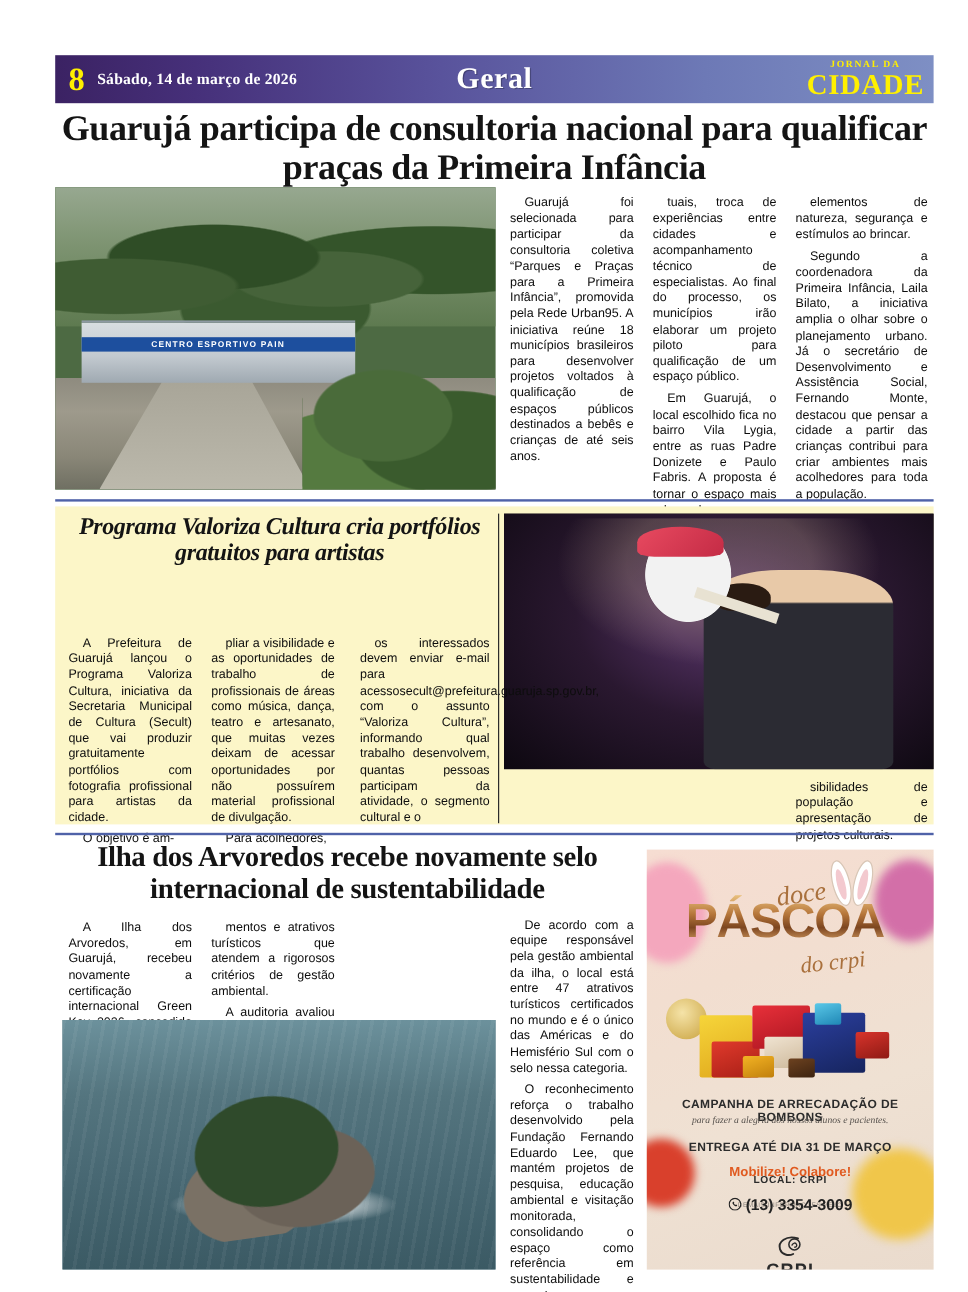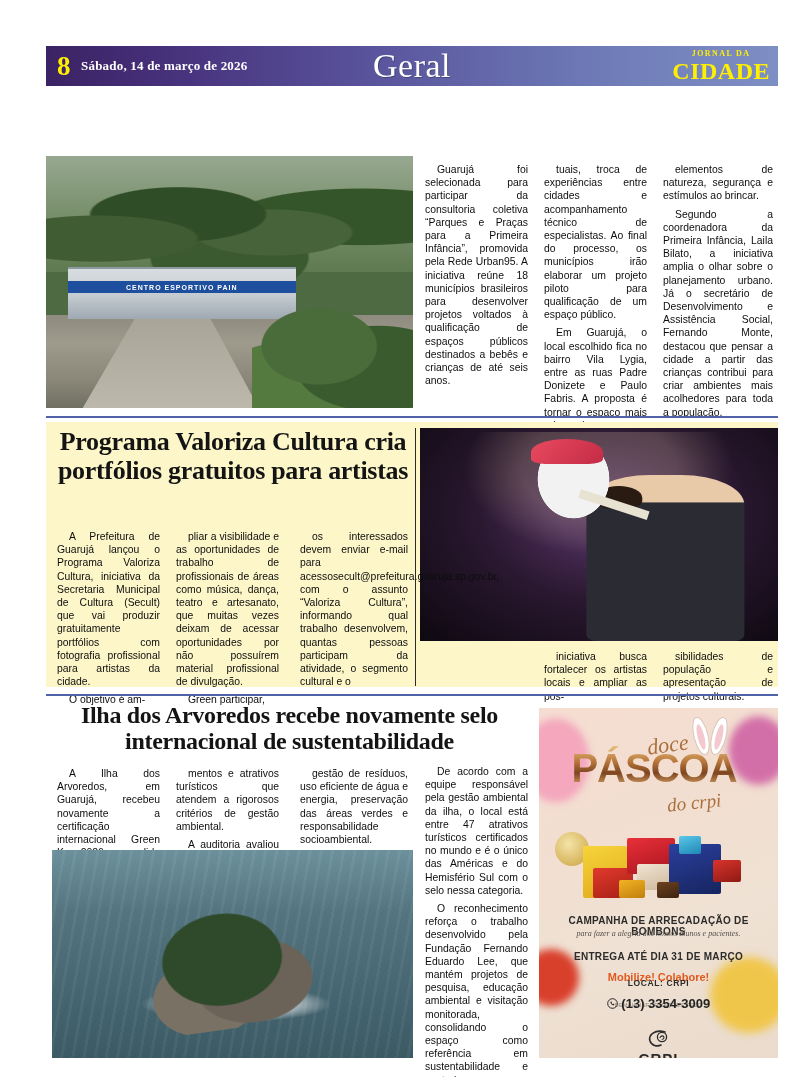--- a/index.html
+++ b/index.html
@@ -52,22 +52,22 @@
     font-size: 13px;
     margin-left: 11px;
     letter-spacing: 0.2px;
   }
   .masthead-section {
     position: absolute;
     left: 0; right: 0;
     text-align: center;
     color: #ffffff;
     font-family: "Liberation Serif", serif;
-    font-weight: normal;
-    font-size: 34px;
+    font-weight: bold;
+    font-size: 25px;
     letter-spacing: 0.5px;
     text-shadow: 1px 1px 0 rgba(0,0,0,0.25);
   }
   .brand {
     margin-left: auto;
     margin-right: 8px;
     text-align: center;
     line-height: 1;
     position: relative;
     z-index: 2;
@@ -169,22 +169,23 @@
     top: 414px;
     width: 732px;
     height: 265px;
     background: #fcf6c8;
   }
   .headline-2 {
     position: absolute;
     left: 46px;
     top: 420px;
     width: 358px;
-    font-size: 26px;
+    font-size: 20px;
     line-height: 1.1;
+    font-style: italic;
   }
   .photo-2 {
     position: absolute;
     left: 412px;
     top: 420px;
     width: 358px;
     height: 213px;
     overflow: hidden;
     background: #120d14;
   }
@@ -384,20 +385,21 @@
     <div class="masthead">
       <div class="masthead-section">Geral</div>
       <div class="page-number">8</div>
       <div class="masthead-date">Sábado, 14 de março de 2026</div>
       <div class="brand">
         <div class="brand-top">JORNAL DA</div>
         <div class="brand-main">CIDADE</div>
       </div>
     </div>
 
+    <div class="headline headline-1">Guarujá participa de consultoria nacional para qualificar praças da Primeira Infância</div>
 
     <div class="photo-1">
       <div class="sky1"></div>
       <div class="trees1"></div>
       <div class="ground1"></div>
       <div class="path1"></div>
       <div class="building1"></div>
       <div class="bluestripe1"></div>
       <div class="signtext1">CENTRO ESPORTIVO PAIN</div>
       <div class="bush1"></div>
@@ -429,47 +431,41 @@
       <div class="puppet-hat"></div>
       <div class="puppet-arm"></div>
     </div>
 
     <div class="body-text col-2a">
         <p>A Prefeitura de Guarujá lançou o Programa Valoriza Cultura, iniciativa da Secretaria Municipal de Cultura (Secult) que vai produzir gratuitamente portfólios com fotografia profissional para artistas da cidade.</p>
         <p>O objetivo é am-</p>
       </div>
     <div class="body-text col-2b">
         <p>pliar a visibilidade e as oportunidades de trabalho de profissionais de áreas como música, dança, teatro e artesanato, que muitas vezes deixam de acessar oportunidades por não possuírem material profissional de divulgação.</p>
-        <p>Green participar,</p>
+        <p>Para acolhedores,</p>
       </div>
     <div class="body-text col-2c">
         <p>os interessados devem enviar e-mail para acessosecult@prefeitura.guaruja.sp.gov.br, com o assunto “Valoriza Cultura”, informando qual trabalho desenvolvem, quantas pessoas participam da atividade, o segmento cultural e o</p>
-      </div>
-    <div class="body-text col-2e">
-        <p>iniciativa busca fortalecer os artistas locais e ampliar as pos-</p>
       </div>
     <div class="body-text col-2f">
         <p>sibilidades de população e apresentação de projetos culturais.</p>
       </div>
 
     <div class="vdiv" style="left:407px; top:420px; height:258px;"></div>
 
     <div class="rule rule-2"></div>
 
     <div class="headline headline-3">Ilha dos Arvoredos recebe novamente selo internacional de sustentabilidade</div>
 
     <div class="body-text col-3a">
         <p>A Ilha dos Arvoredos, em Guarujá, recebeu novamente a certificação internacional Green Key 2026, concedida a empreendi-</p>
       </div>
     <div class="body-text col-3b">
         <p>mentos e atrativos turísticos que atendem a rigorosos critérios de gestão ambiental.</p>
         <p>A auditoria avaliou aspectos como</p>
-      </div>
-    <div class="body-text col-3c">
-        <p>gestão de resíduos, uso eficiente de água e energia, preservação das áreas verdes e responsabilidade socioambiental.</p>
       </div>
     <div class="body-text col-3d">
         <p>De acordo com a equipe responsável pela gestão ambiental da ilha, o local está entre 47 atrativos turísticos certificados no mundo e é o único das Américas e do Hemisfério Sul com o selo nessa categoria.</p>
         <p>O reconhecimento reforça o trabalho desenvolvido pela Fundação Fernando Eduardo Lee, que mantém projetos de pesquisa, educação ambiental e visitação monitorada, consolidando o espaço como referência em sustentabilidade e ecoturismo.</p>
       </div>
 
     <div class="photo-3">
       <div class="sea3"></div>
       <div class="waves3"></div>
       <div class="surf3"></div>

